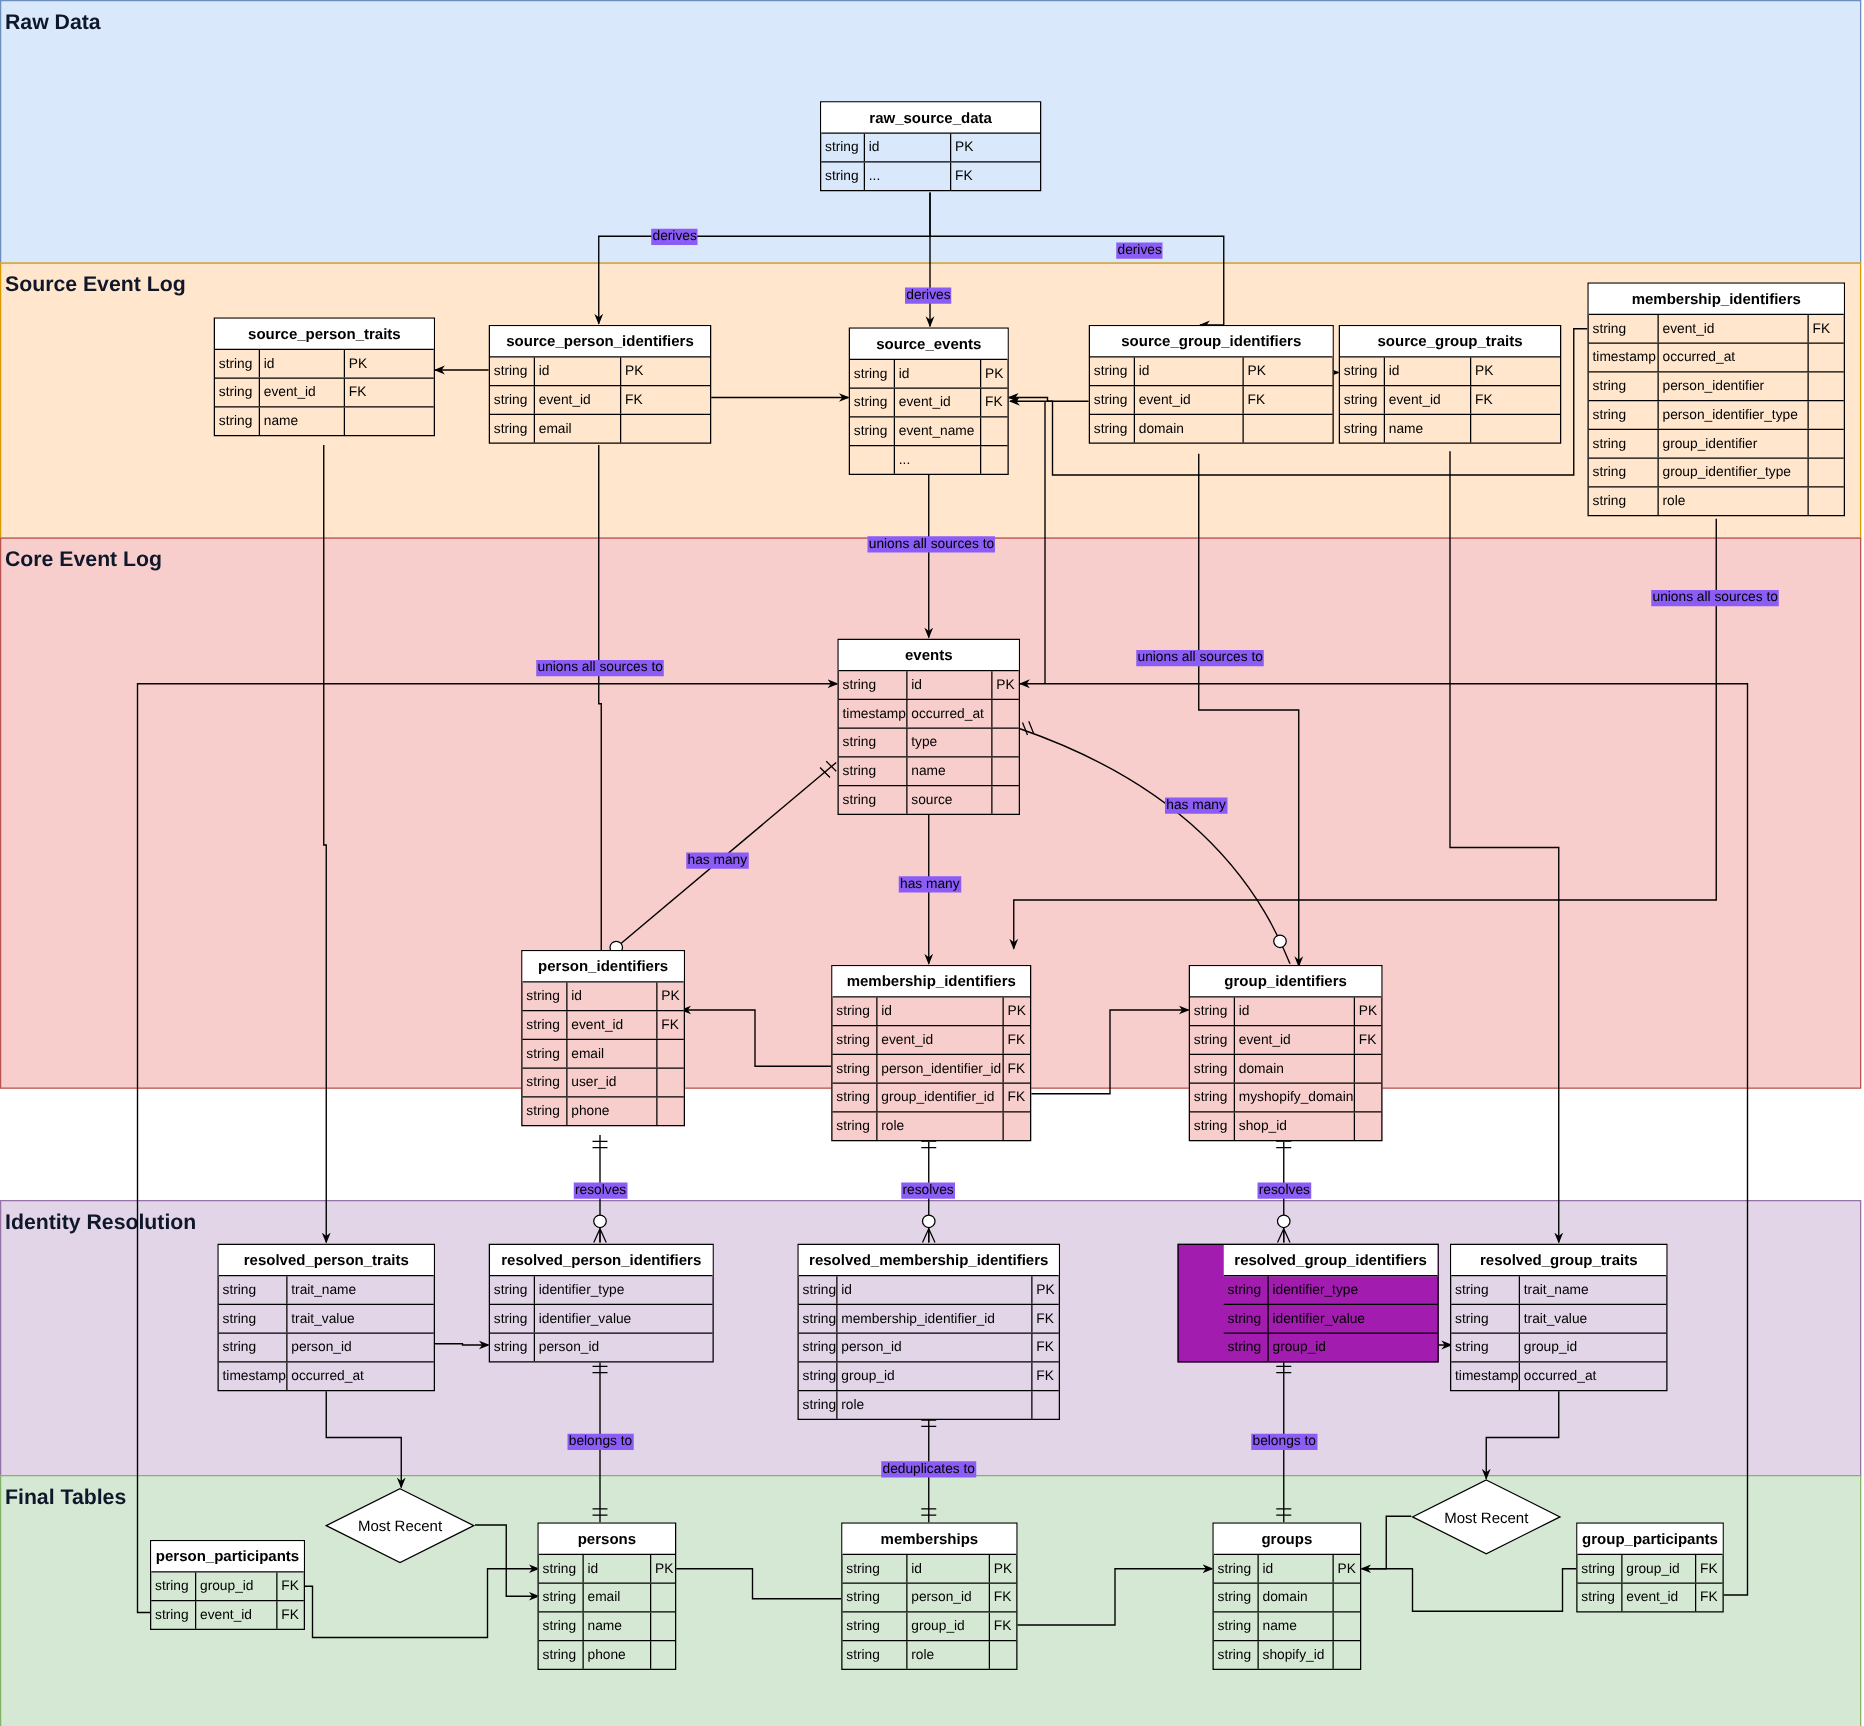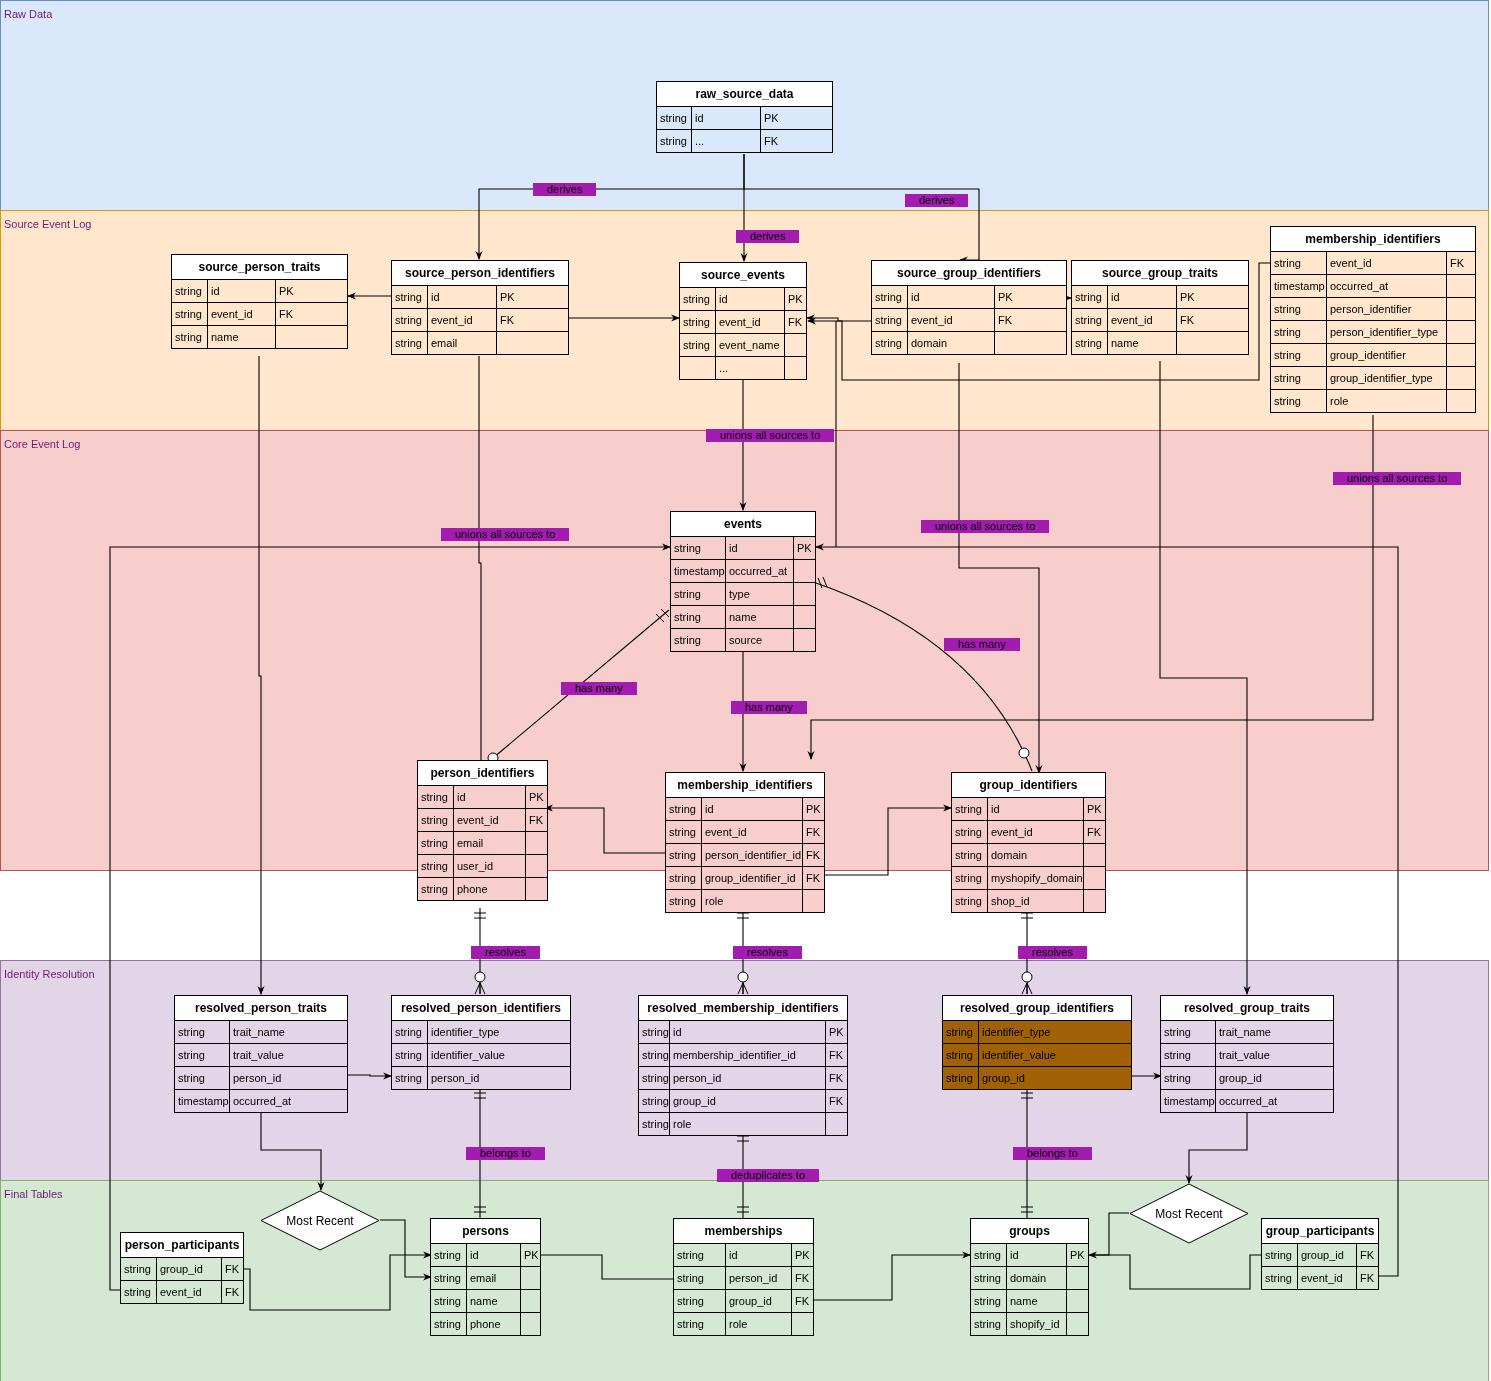--- a/index.html
+++ b/index.html
@@ -1,32 +1,32 @@
 <!DOCTYPE html>
 <html><head>
 <meta charset="utf-8">
 <style>
   html, body { margin: 0; padding: 0; }
   body { width: 1491px; height: 1381px; position: relative; overflow: hidden; font-family: "Liberation Sans", sans-serif; background: #ffffff; }
   .lane { position: absolute; left: 0; width: 1489px; box-sizing: border-box; border: 1px solid; }
-  .lane-title { position: absolute; left: 3px; top: 8px; font-weight: normal; font-size: 11px; color: #701a75; line-height: 1; }
+  .lane-title { position: absolute; left: 3px; top: 8px; font-weight: bold; font-size: 17px; color: #0f172a; line-height: 1; }
   #lane-raw { top: 0; height: 211px; background: #dae8fc; border-color: #6c8ebf; }
   #lane-source { top: 210px; height: 221px; background: #ffe6cc; border-color: #d79b00; }
   #lane-core { top: 430px; height: 441px; background: #f8cecc; border-color: #b85450; }
   #lane-identity { top: 960px; height: 221px; background: #e1d5e7; border-color: #9673a6; }
   #lane-final { top: 1180px; height: 240px; background: #d5e8d4; border-color: #82b366; }
   #edges { position: absolute; left: 0; top: 0; width: 1491px; height: 1381px; pointer-events: none; }
   .tbl { position: absolute; border: 1px solid #000; box-sizing: border-box; font-size: 11px; color: #000; }
   .tbl .hd { background: #fff; font-weight: bold; font-size: 12px; text-align: center; border-bottom: 1px solid #000; height: 24px; line-height: 24px; white-space: nowrap; overflow: hidden; }
   .tbl .row { display: flex; height: 22px; line-height: 22px; border-bottom: 1px solid #000; }
   .tbl .row:last-child { border-bottom: none; }
   .tbl .c1 { padding-left: 3px; border-right: 1px solid #000; box-sizing: border-box; white-space: nowrap; overflow: hidden; }
   .tbl .c2 { padding-left: 3px; flex: 1; white-space: nowrap; overflow: hidden; }
   .tbl .c3 { padding-left: 3px; border-left: 1px solid #000; box-sizing: border-box; white-space: nowrap; }
-  .elbl { position: absolute; font-size: 11px; background: #a21caf; color: #000; padding: 0 14px; line-height: 13px; white-space: nowrap; margin-left: 12px; }
+  .elbl { position: absolute; font-size: 11px; background: #8b5cf6; color: #000; padding: 0 1px; line-height: 13px; white-space: nowrap; }
   .diamond { position: absolute; }
   .diamond span { position: absolute; left: 0; right: 0; top: 50%; transform: translateY(-50%); text-align: center; font-size: 12px; }
 </style>
 </head>
 <body>
 
 <div class="lane" id="lane-raw">
     <div class="lane-title">Raw Data</div>
   </div>
 <div class="lane" id="lane-source">
@@ -434,21 +434,21 @@
       <div class="c1" style="width: 31px;">string</div>
       <div class="c2">group_id</div>
       <div class="c3" style="width: 22px;">FK</div>
     </div>
     <div class="row">
       <div class="c1" style="width: 31px;">string</div>
       <div class="c2">role</div>
       <div class="c3" style="width: 22px;"></div>
     </div>
   </div>
-<div class="tbl" style="left:942px;top:995px;width:190px;background:#a16207;">
+<div class="tbl" style="left:942px;top:995px;width:209px;background:#a21caf;padding-left:36px;">
     <div class="hd">resolved_group_identifiers</div>
     <div class="row">
       <div class="c1" style="width: 36px;">string</div>
       <div class="c2">identifier_type</div>
     </div>
     <div class="row">
       <div class="c1" style="width: 36px;">string</div>
       <div class="c2">identifier_value</div>
     </div>
     <div class="row">

